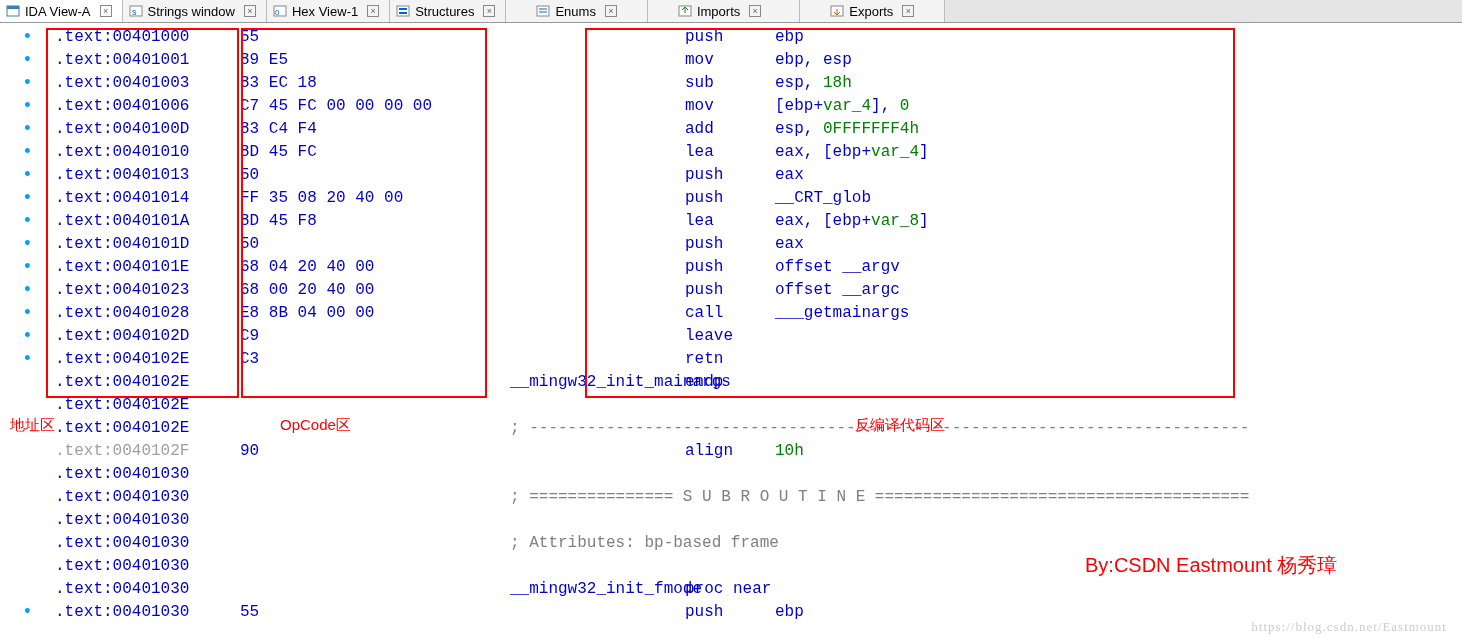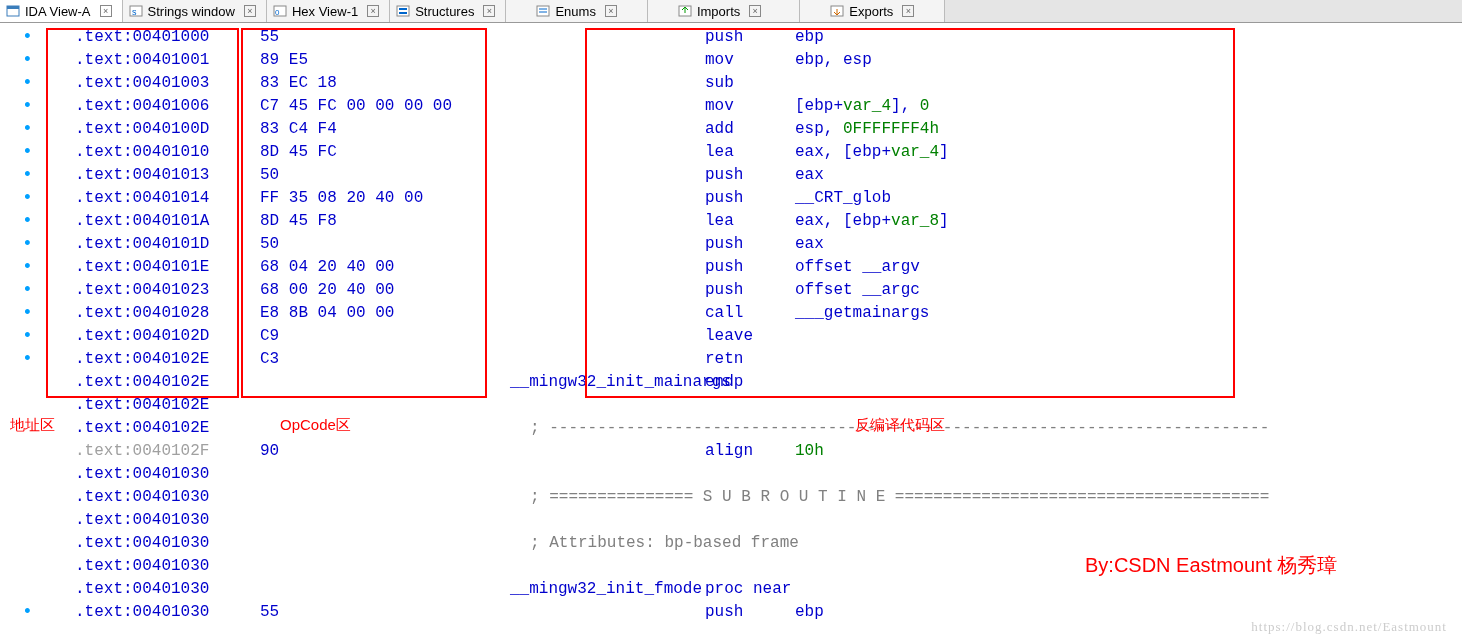--- a/index.html
+++ b/index.html
@@ -6,21 +6,21 @@
   body { font-family:"Courier New",Consolas,monospace; font-size:16px; background:#fff; color:#000; width:1462px; height:638px; overflow:hidden; position:relative; }
   .tabs { display:flex; height:23px; background:#e5e5e5; border-bottom:1px solid #999; font-family:Tahoma,Arial,sans-serif; font-size:13px; }
   .tab { display:flex; align-items:center; padding:0 10px 0 6px; border-right:1px solid #bbb; background:#f4f4f4; cursor:pointer; gap:5px; }
   .tab.active { background:#fff; }
   .tab-icon { width:14px; height:14px; display:inline-flex; align-items:center; justify-content:center; }
   .close-x { width:12px; height:12px; border:1px solid #888; font-size:9px; line-height:10px; text-align:center; color:#666; margin-left:4px; }
   .code-area { position:relative; padding-top:3px; }
   .line { display:flex; height:23px; line-height:23px; white-space:pre; }
   .bullet { width:55px; text-align:center; color:#00a0ff; font-size:18px; }
   .seg { color:#0000cc; }
-  .col-addr { width:185px;margin-left:20px; }
+  .col-addr { width:185px; }
   .col-op  { width:270px; color:#0000cc; }
   .col-sp  { width:175px; }
   .col-mn  { width:90px; color:#0000cc; }
   .col-args{ flex:1; }
   .blue { color:#0000cc; }
   .green{ color:#008000; }
   .gray { color:#808080; }
   .grayline .seg, .grayline .col-addr { color:#a0a0a0; }
   .box { position:absolute; border:2px solid #ff0000; pointer-events:none; }
   .lab { position:absolute; color:#ff0000; font-family:"Microsoft YaHei",Arial,sans-serif; font-size:15px; }
@@ -100,21 +100,21 @@
           <path d="M7 10V5M4 8l3 3 3-3" stroke="#c60" fill="none"></path>
         </svg>
       </span>
       <span>Exports</span>
       <span class="close-x">×</span>
     </div>
   </div>
 <div class="code-area">
     <div class="line"><span class="bullet">•</span><span class="col-addr"><span class="seg">.text:</span><span class="seg">00401000</span></span><span class="col-op">55</span><span class="col-sp"></span><span class="col-mn">push</span><span class="col-args" style="position: relative;"><span class="blue">ebp</span><span></span></span></div>
     <div class="line"><span class="bullet">•</span><span class="col-addr"><span class="seg">.text:</span><span class="seg">00401001</span></span><span class="col-op">89 E5</span><span class="col-sp"></span><span class="col-mn">mov</span><span class="col-args"><span class="blue">ebp, esp</span></span></div>
-    <div class="line"><span class="bullet">•</span><span class="col-addr"><span class="seg">.text:</span><span class="seg">00401003</span></span><span class="col-op">83 EC 18</span><span class="col-sp"></span><span class="col-mn">sub</span></div>
+    <div class="line"><span class="bullet">•</span><span class="col-addr"><span class="seg">.text:</span><span class="seg">00401003</span></span><span class="col-op">83 EC 18</span><span class="col-sp"></span><span class="col-mn">sub</span><span class="col-args"><span class="blue">esp, </span><span class="green">18h</span></span></div>
     <div class="line"><span class="bullet">•</span><span class="col-addr"><span class="seg">.text:</span><span class="seg">00401006</span></span><span class="col-op">C7 45 FC 00 00 00 00</span><span class="col-sp"></span><span class="col-mn">mov</span><span class="col-args"><span class="blue">[</span><span class="blue">ebp</span><span class="blue">+</span><span class="green">var_4</span><span class="blue">], </span><span class="green">0</span></span></div>
     <div class="line"><span class="bullet">•</span><span class="col-addr"><span class="seg">.text:</span><span class="seg">0040100D</span></span><span class="col-op">83 C4 F4</span><span class="col-sp"></span><span class="col-mn">add</span><span class="col-args"><span class="blue">esp, </span><span class="green">0FFFFFFF4h</span></span></div>
     <div class="line"><span class="bullet">•</span><span class="col-addr"><span class="seg">.text:</span><span class="seg">00401010</span></span><span class="col-op">8D 45 FC</span><span class="col-sp"></span><span class="col-mn">lea</span><span class="col-args"><span class="blue">eax, [</span><span class="blue">ebp</span><span class="blue">+</span><span class="green">var_4</span><span class="blue">]</span></span></div>
     <div class="line"><span class="bullet">•</span><span class="col-addr"><span class="seg">.text:</span><span class="seg">00401013</span></span><span class="col-op">50</span><span class="col-sp"></span><span class="col-mn">push</span><span class="col-args"><span class="blue">eax</span></span></div>
     <div class="line"><span class="bullet">•</span><span class="col-addr"><span class="seg">.text:</span><span class="seg">00401014</span></span><span class="col-op">FF 35 08 20 40 00</span><span class="col-sp"></span><span class="col-mn">push</span><span class="col-args"><span class="blue">__CRT_glob</span></span></div>
     <div class="line"><span class="bullet">•</span><span class="col-addr"><span class="seg">.text:</span><span class="seg">0040101A</span></span><span class="col-op">8D 45 F8</span><span class="col-sp"></span><span class="col-mn">lea</span><span class="col-args"><span class="blue">eax, [</span><span class="blue">ebp</span><span class="blue">+</span><span class="green">var_8</span><span class="blue">]</span></span></div>
     <div class="line"><span class="bullet">•</span><span class="col-addr"><span class="seg">.text:</span><span class="seg">0040101D</span></span><span class="col-op">50</span><span class="col-sp"></span><span class="col-mn">push</span><span class="col-args"><span class="blue">eax</span></span></div>
     <div class="line"><span class="bullet">•</span><span class="col-addr"><span class="seg">.text:</span><span class="seg">0040101E</span></span><span class="col-op">68 04 20 40 00</span><span class="col-sp"></span><span class="col-mn">push</span><span class="col-args"><span class="blue">offset </span><span class="blue">__argv</span></span></div>
     <div class="line"><span class="bullet">•</span><span class="col-addr"><span class="seg">.text:</span><span class="seg">00401023</span></span><span class="col-op">68 00 20 40 00</span><span class="col-sp"></span><span class="col-mn">push</span><span class="col-args"><span class="blue">offset </span><span class="blue">__argc</span></span></div>
     <div class="line"><span class="bullet">•</span><span class="col-addr"><span class="seg">.text:</span><span class="seg">00401028</span></span><span class="col-op">E8 8B 04 00 00</span><span class="col-sp"></span><span class="col-mn">call</span><span class="col-args"><span class="blue">___getmainargs</span></span></div>

